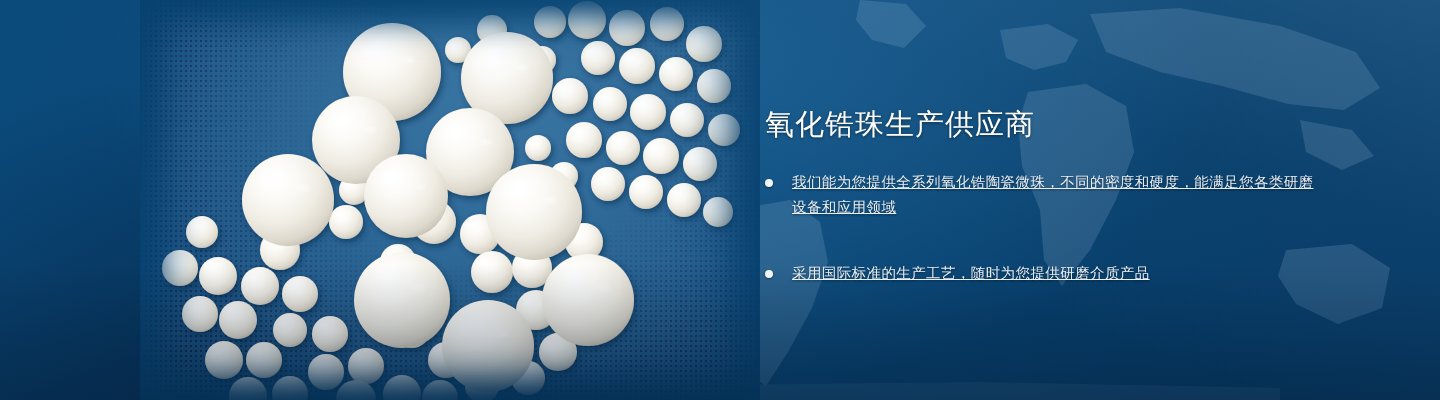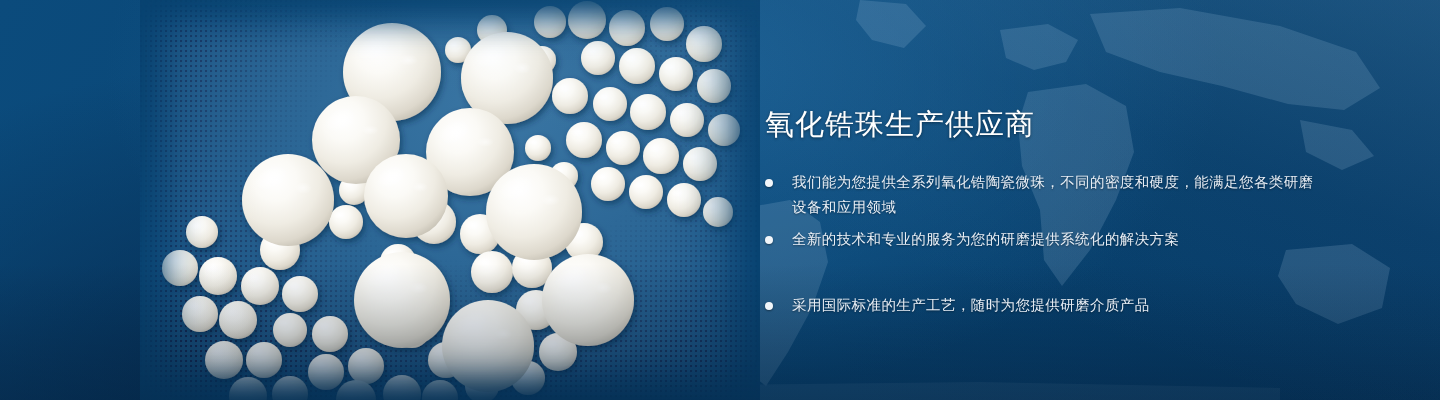--- a/index.html
+++ b/index.html
@@ -117,20 +117,21 @@
   }
   .point {
     position: relative;
     padding-left: 27px;
     margin-bottom: 7px;
     font-size: 14.5px;
     line-height: 25px;
     color: #e8eef5;
     letter-spacing: .4px;
     text-shadow: 0 1px 2px rgba(0,0,0,.40);
+    text-decoration: underline;
   }
   .point:last-child { margin-bottom: 0; margin-top: 41px; }
   .point-dot {
     position: absolute;
     left: 0;
     top: 9px;
     width: 8px;
     height: 8px;
     border-radius: 50%;
     background: #f2f6fa;
@@ -389,22 +390,18 @@
   <div class="copy">
     <h1 class="headline">氧化锆珠生产供应商</h1>
 
     <ul class="points">
       <li class="point">
         <span class="point-dot"></span>
         <span class="point-text">我们能为您提供全系列氧化锆陶瓷微珠，不同的密度和硬度，能满足您各类研磨设备和应用领域</span>
       </li>
       <li class="point">
         <span class="point-dot"></span>
-        <span class="point-text">全新的技术和专业的服务为您的研磨提供系统化的解决方案</span>
-      </li>
-      <li class="point">
-        <span class="point-dot"></span>
         <span class="point-text">采用国际标准的生产工艺，随时为您提供研磨介质产品</span>
       </li>
     </ul>
   </div>
 
 </div>
 
 </body></html>

